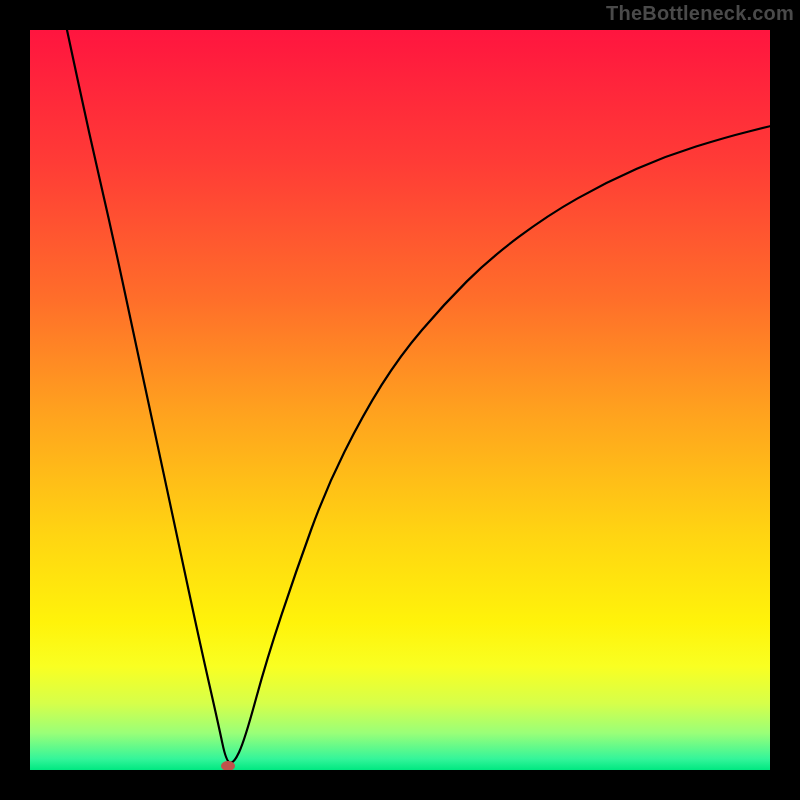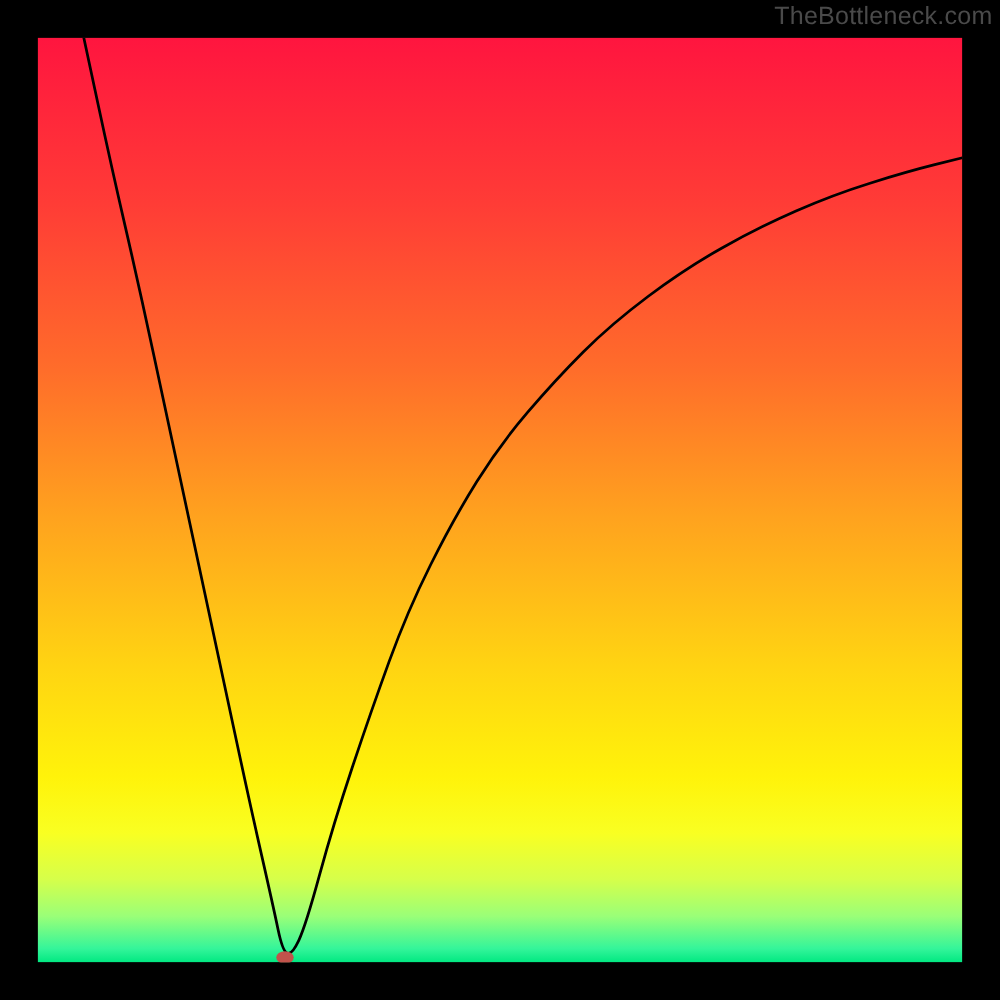--- a/index.html
+++ b/index.html
@@ -16,21 +16,21 @@
     width: 800px;
     height: 800px;
     background: #000;
   }
   .watermark {
     position: absolute;
     top: 2px;
     right: 6px;
     color: #4a4a4a;
     font-size: 20px;
-    font-weight: 400;
+    font-weight: 700;
     letter-spacing: 0.2px;
     z-index: 3;
     text-align: center;
   }
   .plot-area {
     position: absolute;
     left: 30px;
     top: 30px;
     width: 740px;
     height: 740px;

